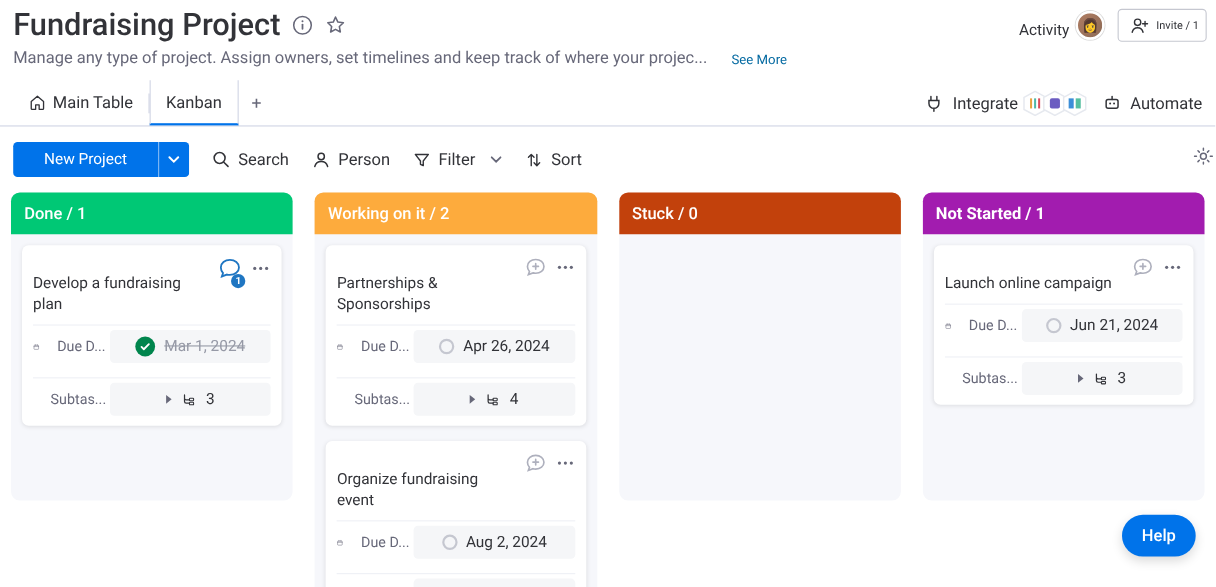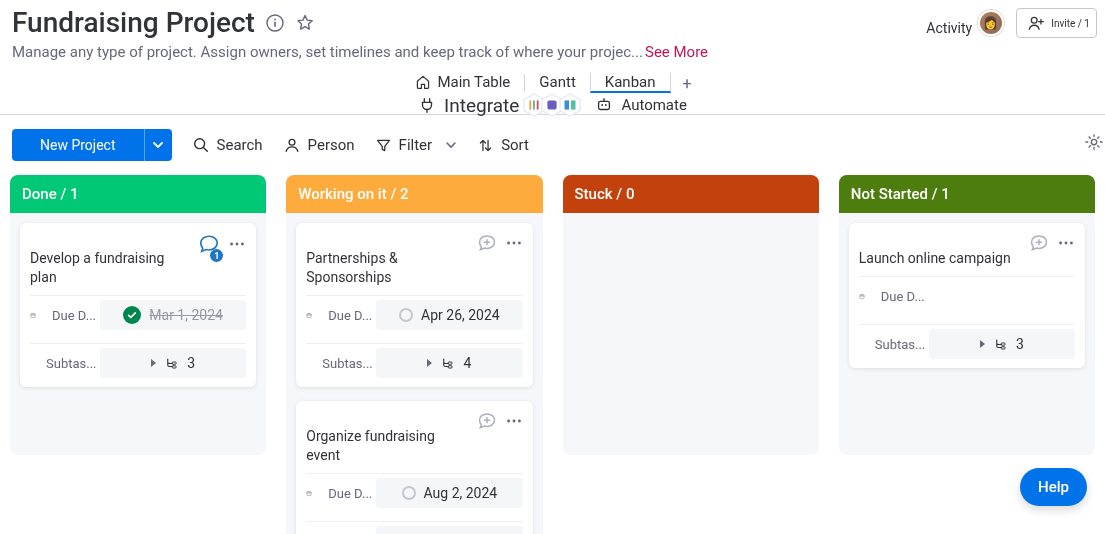--- a/index.html
+++ b/index.html
@@ -10,37 +10,37 @@
     color: #323338;
     width: 1105px;
     height: 534px;
     overflow: hidden;
     position: relative;
   }
   .header { padding: 6px 12px 0 12px; }
   .title-row { display: flex; align-items: center; gap: 10px; }
   .title { font-size: 28px; font-weight: 500; color: #323338; }
   .icon-btn { color: #676879; display: inline-flex; align-items: center; justify-content: center; }
-  .subtitle-row { display:flex; align-items:flex-end; gap:2px; margin-top:4px; }
+  .subtitle-row { display:flex; align-items:flex-end; gap:22px; margin-top:4px; }
   .subtitle { color:#676879; font-size:15px; white-space: nowrap; overflow: hidden; text-overflow: ellipsis; }
-  .see-more { color:#be185d; font-size:15px; cursor:pointer; }
+  .see-more { color:#0369a1; font-size:12px; cursor:pointer; }
 
   .top-right { position:absolute; top:8px; right:8px; display:flex; align-items:center; gap:12px; }
   .top-right .activity { display:flex; align-items:flex-end; gap:6px; font-size:14px; color:#323338; cursor:pointer;}
   .avatar { width:26px; height:26px; border-radius:50%; background:linear-gradient(135deg,#b07d62,#8c6a56); display:flex; align-items:center; justify-content:center; font-size:12px; color:#fff; border:2px solid #fff; box-shadow:0 0 0 1px #ddd;}
   .invite-btn { display:flex; align-items:center; gap:6px; font-size:10px; color:#323338; background:#fff; border:1px solid #c5c7d0; border-radius:4px; padding:5px 6px 5px 10px; cursor:pointer;}
 
-  .tabs-row { display:flex; align-items:center; justify-content:space-between; border-bottom:1px solid #d0d4e4; margin-top:12px; padding:0 12px; height:42px;flex-direction:column;}
+  .tabs-row { display:flex; align-items:center; justify-content:space-between; border-bottom:1px solid #d0d4e4; margin-top:12px; padding:0 12px; height:42px;}
   .tabs { display:flex; align-items:center; gap:0; height:100%; }
   .tab { display:flex; align-items:center; gap:6px; padding:0 14px; font-size:15px; color:#323338; cursor:pointer; height:100%; border-bottom:2px solid transparent;}
   .tab.active { border-bottom:2px solid #0073ea; font-weight:400; border-left:1px solid #d0d4e4; border-right:1px solid #d0d4e4;}
   .tab-sep { width:1px; height:18px; background:#d0d4e4; }
   .add-tab { color:#676879; font-size:16px; padding:0 12px; cursor:pointer;}
   .tabs-right { display:flex; align-items:center; gap:14px; }
-  .integrate { display:flex; align-items:center; gap:8px; font-size:19px; color:#323338; cursor:pointer;}
+  .integrate { display:flex; align-items:center; gap:8px; font-size:15px; color:#323338; cursor:pointer;}
   .integration-icons { display:flex; gap:0px; }
   .hex { width:22px; height:24px; position:relative; margin-left:-4px;}
   .hex svg { width:100%; height:100%; }
   .automate { display:flex; align-items:center; gap:8px; font-size:15px; color:#323338; cursor:pointer;}
 
   .toolbar { display:flex; align-items:center; gap:20px; padding:14px 12px; position:relative;}
   .new-project { display:flex; align-items:stretch; }
   .new-project .main { background:#0073ea; color:#fff; font-size:14px; font-weight:400; padding:8px 28px; border-radius:4px 0 0 4px; cursor:pointer;}
   .new-project .caret { background:#0073ea; color:#fff; display:flex; align-items:center; justify-content:center; width:28px; border-radius:0 4px 4px 0; border-left:1px solid rgba(255,255,255,0.35); cursor:pointer;}
   .tool-item { display:flex; align-items:center; gap:7px; font-size:15px; color:#323338; cursor:pointer;}
@@ -62,21 +62,21 @@
   .status-circle { width:14px; height:14px; border-radius:50%; border:2px solid #c5c7d0;}
   .status-check { width:18px; height:18px; border-radius:50%; background:#00854d; display:flex; align-items:center; justify-content:center; color:#fff; font-size:11px;}
   .subtask-val { display:flex; align-items:center; justify-content:center; gap:8px; font-size:14px; color:#323338;}
   .triangle { width:0; height:0; border-top:4px solid transparent; border-bottom:4px solid transparent; border-left:5px solid #676879;}
 
   .help-btn { position:absolute; right:18px; bottom:28px; background:#0073ea; color:#fff; font-size:15px; font-weight:500; padding:10px 18px; border-radius:22px; cursor:pointer; box-shadow:0 4px 10px rgba(0,0,0,0.15);}
 
   .c-done{background:#00c875;} 
   .c-work{background:#fdab3d;} 
   .c-stuck{background:#c2410c;} 
-  .c-not{background:#4d7c0f;}
+  .c-not{background:#a21caf;font-weight:bold;}
   .col.short{ min-height:280px; }
 </style>
 </head>
 <body>
 
 <div class="header">
   <div class="title-row">
     <span class="title">Fundraising Project</span>
     <span class="icon-btn">
       <svg width="20" height="20" viewBox="0 0 20 20" fill="none">
@@ -114,23 +114,20 @@
 
 <div class="tabs-row">
   <div class="tabs">
     <div class="tab">
       <svg width="16" height="16" viewBox="0 0 20 20" fill="none">
           <path d="M3 9l7-6 7 6v8a1 1 0 0 1-1 1h-4v-5H8v5H4a1 1 0 0 1-1-1V9z" stroke="#323338" stroke-width="1.5" stroke-linejoin="round"></path>
         </svg>
       <span>Main Table</span>
     </div>
     <div class="tab-sep"></div>
-    <div class="tab">
-      <span>Gantt</span>
-    </div>
     <div class="tab active">
       <span>Kanban</span>
     </div>
     <div class="add-tab">+</div>
   </div>
   <div class="tabs-right">
     <div class="integrate">
       <svg width="18" height="18" viewBox="0 0 20 20" fill="none">
           <path d="M7 3v4M13 3v4M5 7h10v3a5 5 0 0 1-5 5 5 5 0 0 1-5-5V7zM10 15v3" stroke="#323338" stroke-width="1.5" stroke-linecap="round"></path>
         </svg>
@@ -402,20 +399,24 @@
             </div>
           </div>
           <div class="card-row">
             <div class="field-label">
               <svg width="15" height="15" viewBox="0 0 20 20" fill="none">
                 <rect x="3" y="4.5" width="14" height="12.5" rx="2" stroke="#676879" stroke-width="1.5"></rect>
                 <path d="M3 8.5h14M7 2.5v3M13 2.5v3" stroke="#676879" stroke-width="1.5" stroke-linecap="round"></path>
               </svg>
               <span>Due D...</span>
             </div>
+            <div class="field-value">
+              <span class="status-circle"></span>
+              <span class="text">Jun 21, 2024</span>
+            </div>
           </div>
           <div class="card-row">
             <div class="field-label">
               <svg width="15" height="15" viewBox="0 0 20 20" fill="none">
                 <path d="M5 4v8a2 2 0 0 0 2 2h4M5 4v4a2 2 0 0 0 2 2h4" stroke="#676879" stroke-width="1.5" stroke-linecap="round"></path>
                 <rect x="11" y="8" width="5" height="3" rx="0.8" stroke="#676879" stroke-width="1.3"></rect>
                 <rect x="11" y="13" width="5" height="3" rx="0.8" stroke="#676879" stroke-width="1.3"></rect>
               </svg>
               <span>Subtas...</span>
             </div>

